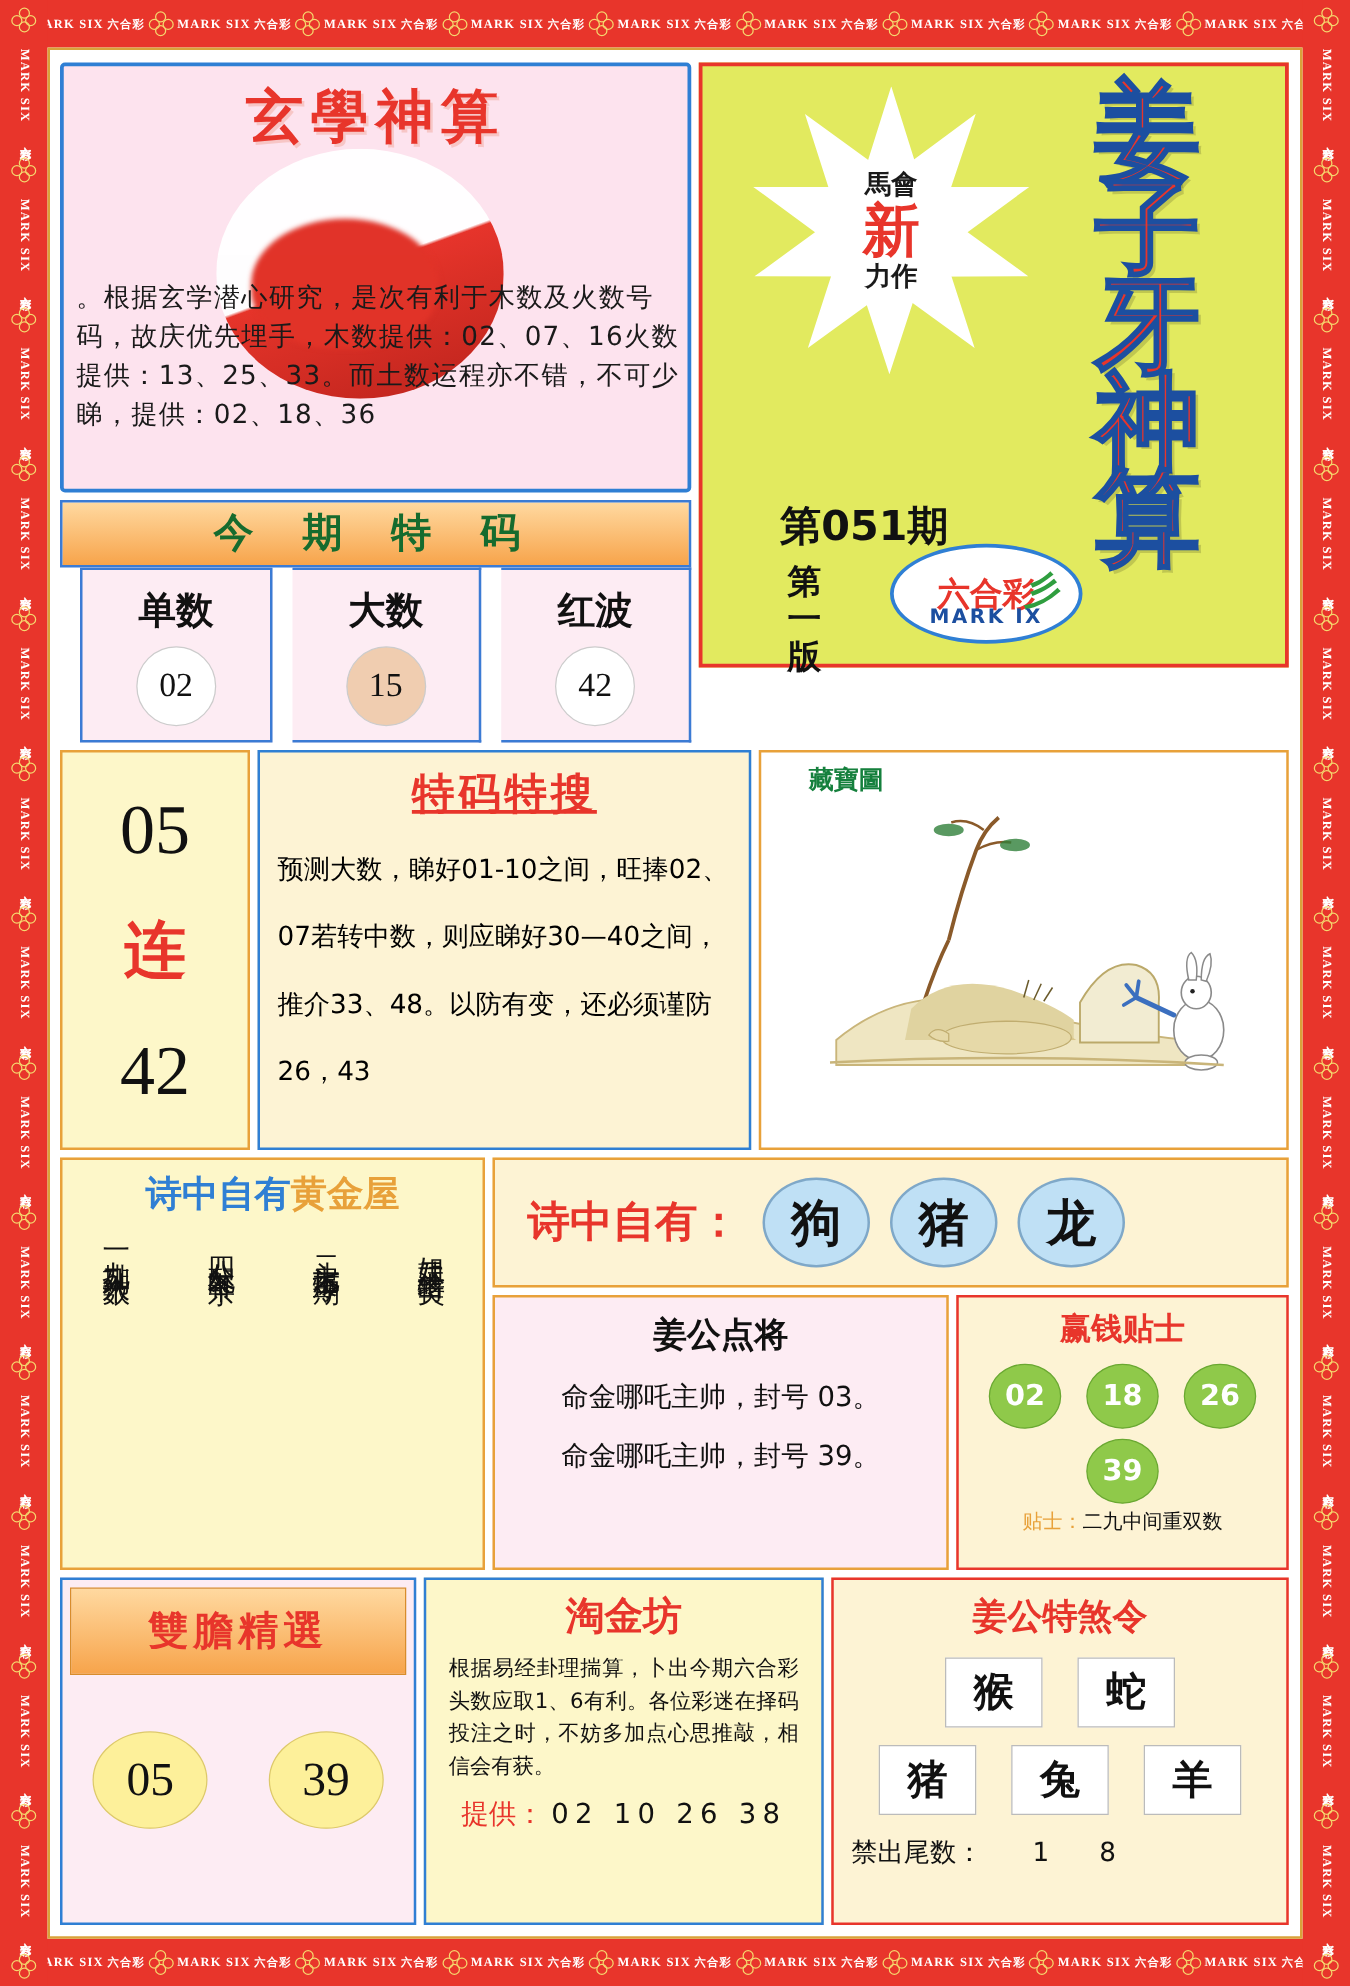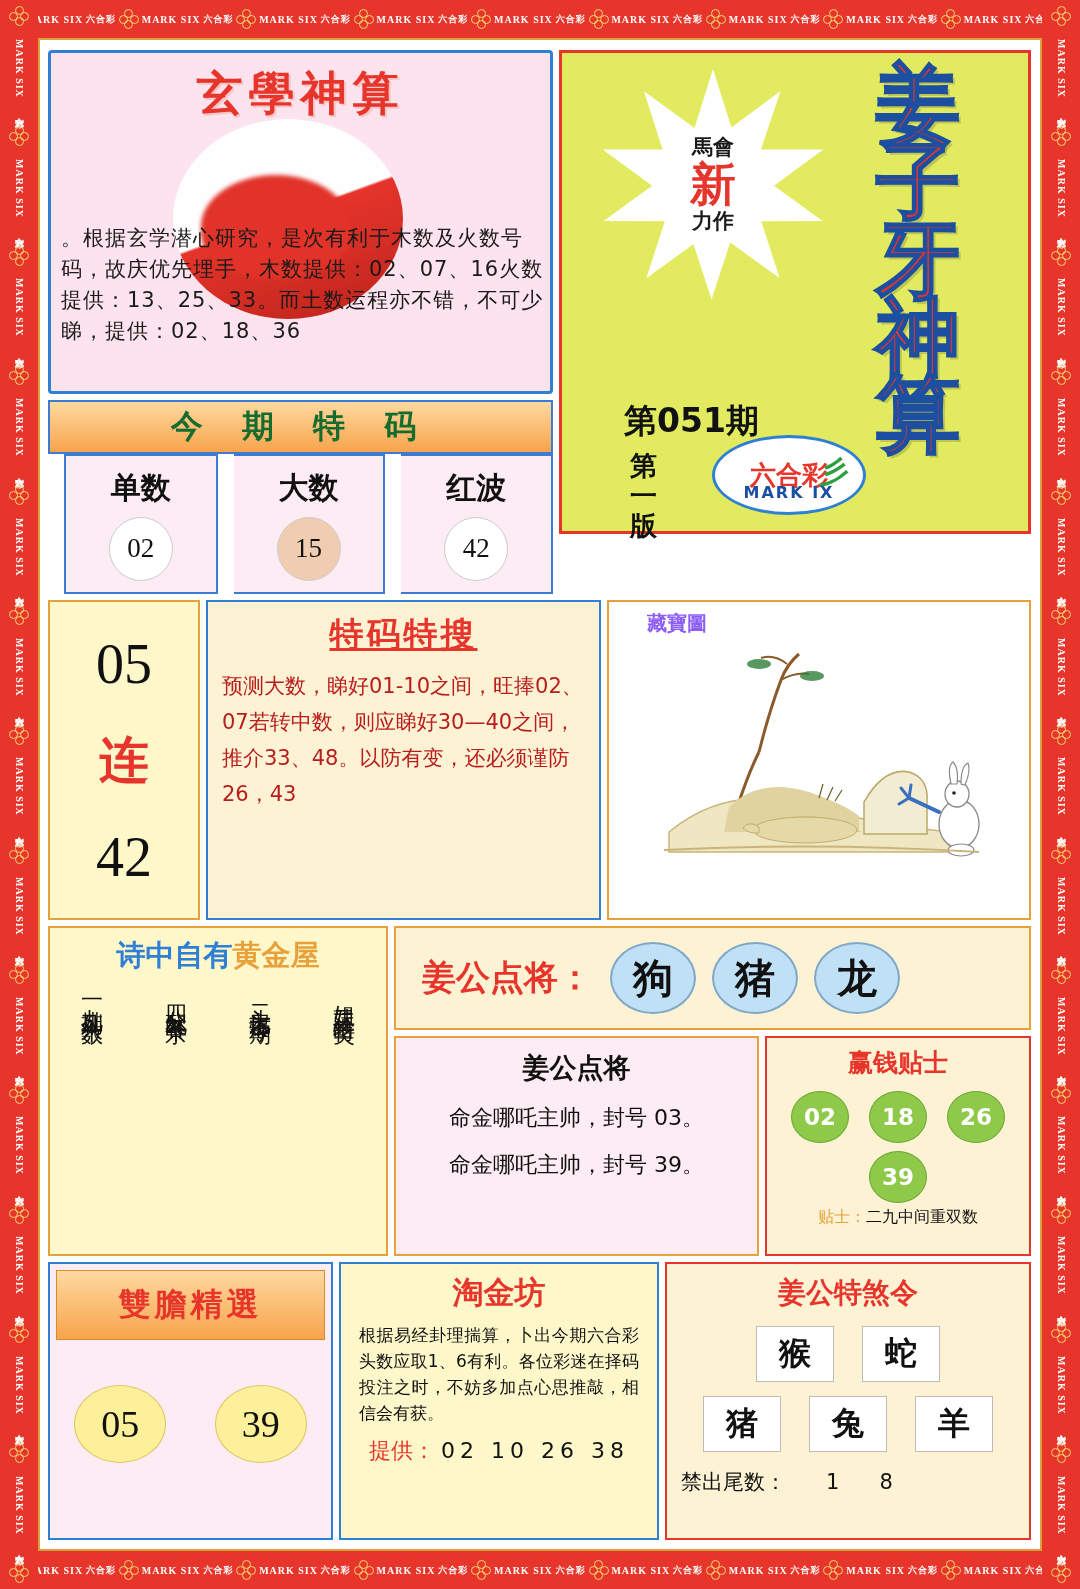--- a/index.html
+++ b/index.html
@@ -162,29 +162,29 @@
   .lian-num { font-size: 56px; color: #111; font-family: "Liberation Serif", serif; }
   .lian-word { font-size: 50px; font-weight: bold; color: #e8352b; }
 
   
   .tm-box {
     position: absolute; left: 162px; top: 556px; width: 395px; height: 320px;
     background: #fdf3d4; border: 2px solid #2f7fd4;
   }
   .tm-title { text-align: center; font-size: 34px; font-weight: bold; color: #e8352b;
               margin-top: 10px; letter-spacing: 3px; text-decoration: underline; }
-  .tm-text { margin: 10px 14px 0 14px; font-size: 21px; line-height: 36px; color: #b91c1c; }
+  .tm-text { margin: 10px 14px 0 14px; font-size: 21px; line-height: 54px; color: #000000; }
 
   
   .treasure {
     position: absolute; left: 563px; top: 556px; width: 424px; height: 320px;
     background: #ffffff; border: 2px solid #e8a13a;
   }
   .treasure-label { position: absolute; left: 38px; top: 8px; font-size: 20px;
-                    font-weight: bold; color: #8b5cf6; }
+                    font-weight: bold; color: #15803d; }
 
   
   .poem-box {
     position: absolute; left: 4px; top: 882px; width: 340px; height: 330px;
     background: #fdf7c9; border: 2px solid #e8a13a;
   }
   .poem-title { text-align: center; margin-top: 8px; font-size: 29px; font-weight: bold; }
   .poem-title .c1 { color: #2f7fd4; }
   .poem-title .c2 { color: #e8a13a; }
   .poem-cols { display: flex; flex-direction: row-reverse; justify-content: space-around;
@@ -761,21 +761,21 @@
       </div>
       <div class="poem-cols">
         <div class="poem-col">姐妹二三出特奖</div>
         <div class="poem-col">二头七尾爆今期</div>
         <div class="poem-col">四八分配各个杀</div>
         <div class="poem-col">一九排列入十数</div>
       </div>
     </div>
 
     <div class="mh-box">
-      <div class="mh-label">姜公点将：</div>
+      <div class="mh-label">诗中自有：</div>
       <div class="mh-ball">狗</div>
       <div class="mh-ball">猪</div>
       <div class="mh-ball">龙</div>
     </div>
 
     <div class="jg-box">
       <div class="jg-title">姜公点将</div>
       <div class="jg-line">命金哪吒主帅，封号 03。</div>
       <div class="jg-line">命金哪吒主帅，封号 39。</div>
     </div>

